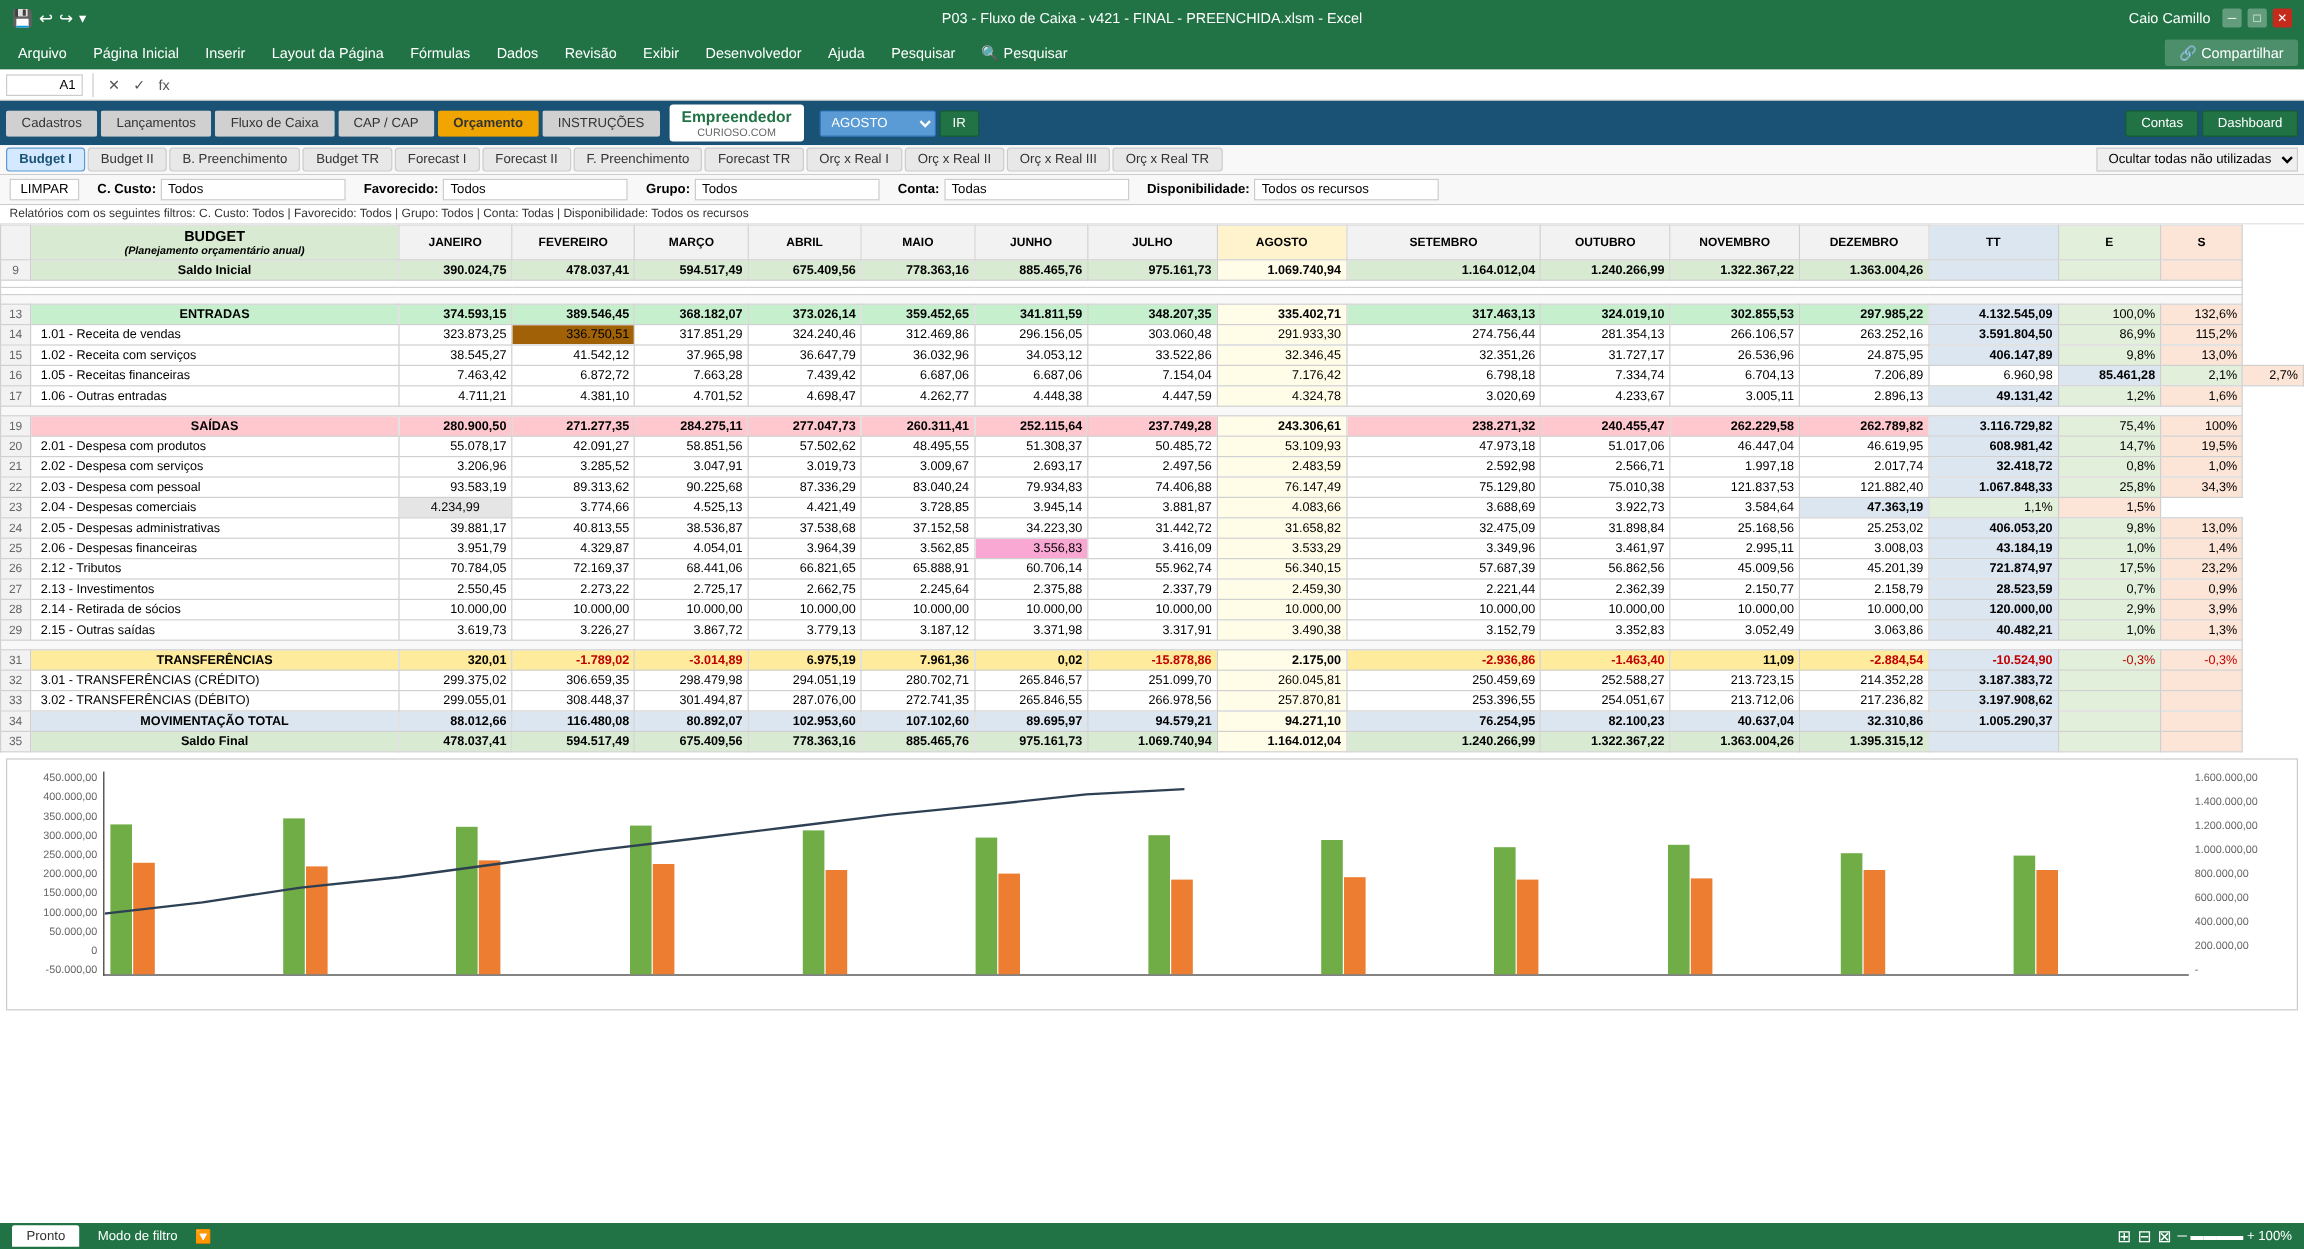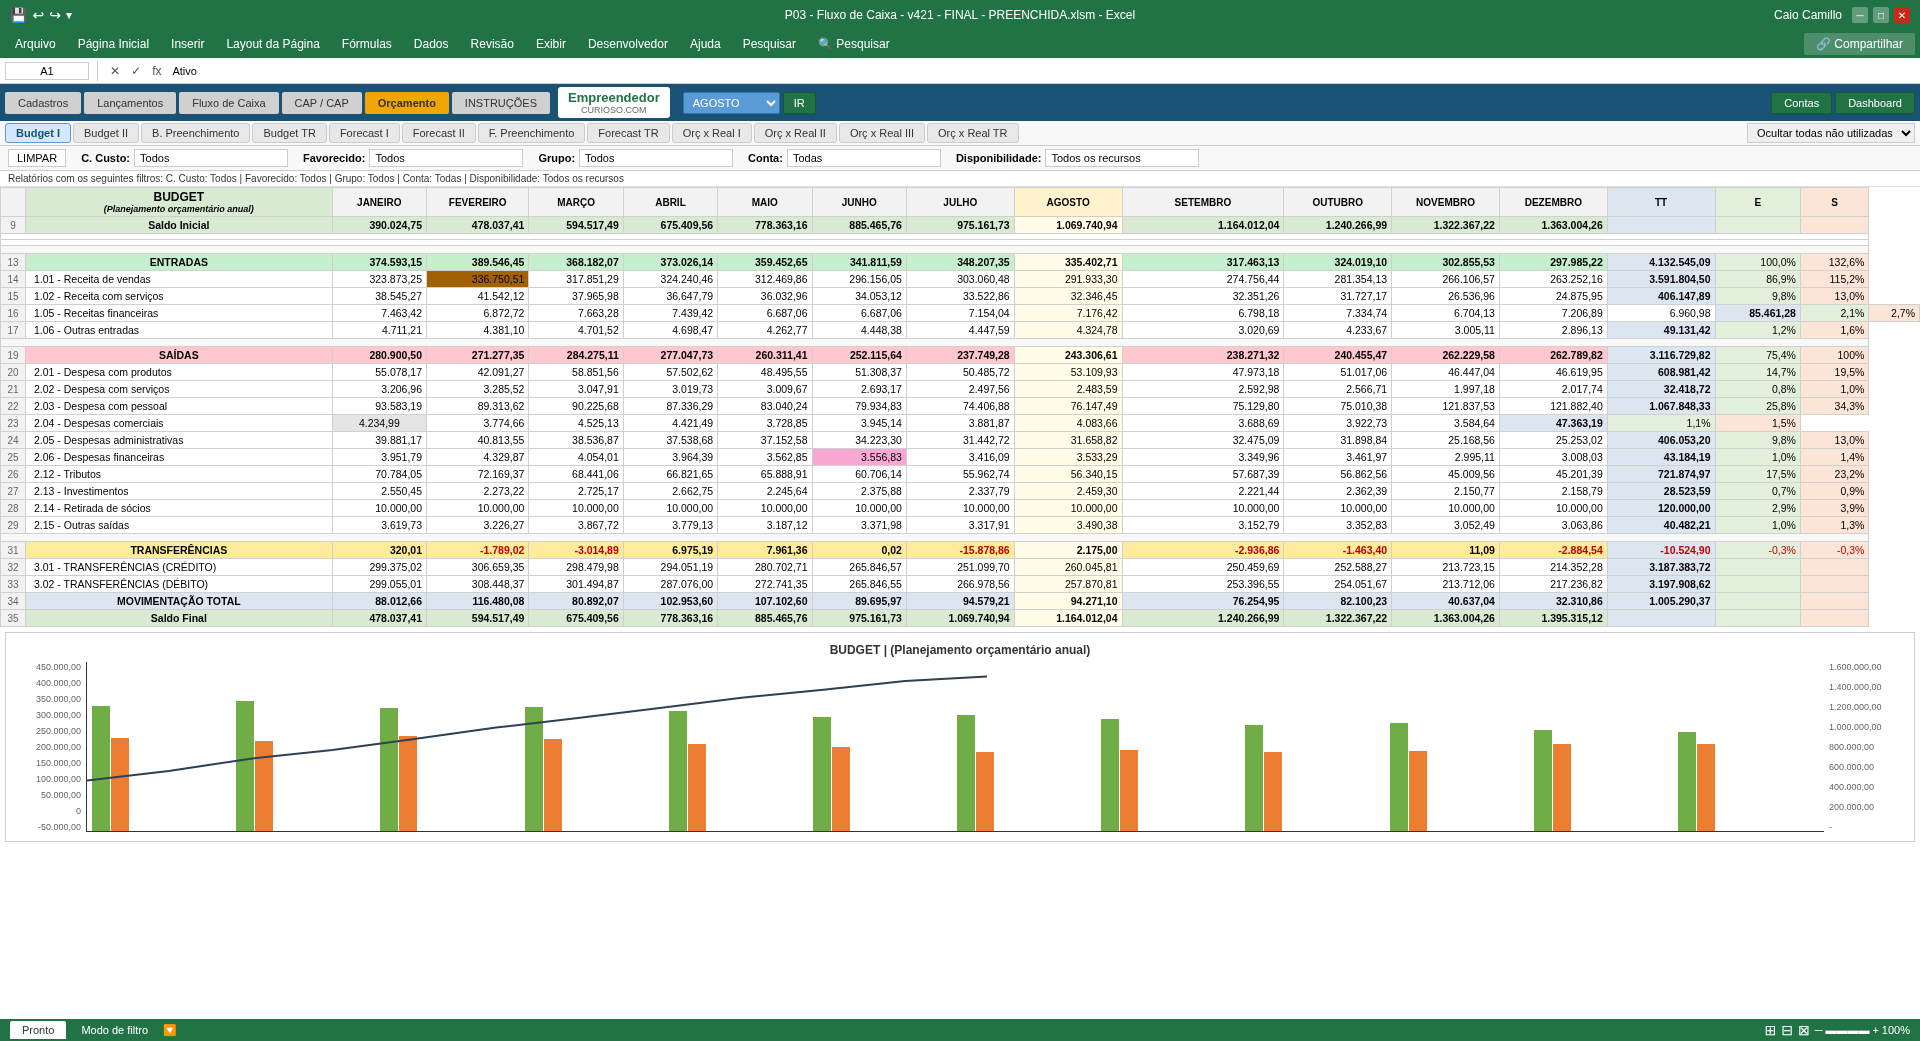--- a/index.html
+++ b/index.html
@@ -41,21 +41,21 @@
     
     #formula-bar {
       height: 26px;
       display: flex;
       align-items: center;
       border-bottom: 1px solid #ccc;
       background: white;
       padding: 0 5px;
       gap: 5px;
     }
-    #cell-ref { width: 84px; border: 1px solid #ccc; padding: 2px 5px; font-size: 11px; text-align: center; }
+    #cell-ref { width: 64px; border: 1px solid #ccc; padding: 2px 5px; font-size: 11px; text-align: right; }
     #formula-divider { width: 1px; height: 20px; background: #ccc; margin: 0 3px; }
     #formula-btns { display: flex; gap: 3px; color: #555; font-size: 12px; }
     #formula-btns span { cursor: pointer; padding: 1px 4px; }
     #formula-input { flex: 1; border: none; outline: none; font-size: 11px; padding: 2px; }
 
     
     #toolbar-area {
       background: #1a5276;
       padding: 3px 5px;
       display: flex;
@@ -346,21 +346,20 @@
 </div>
 
 <div id="formula-bar">
   <input id="cell-ref" type="text" value="A1" style="">
   <div id="formula-divider"></div>
   <div id="formula-btns">
     <span>✕</span>
     <span>✓</span>
     <span>fx</span>
   </div>
-  <input id="formula-input" type="text" value="Ativo" style="">
 </div>
 
 <div id="toolbar-area">
   <button class="toolbar-btn default">Cadastros</button>
   <button class="toolbar-btn default">Lançamentos</button>
   <button class="toolbar-btn default">Fluxo de Caixa</button>
   <button class="toolbar-btn default">CAP / CAP</button>
   <button class="toolbar-btn active">Orçamento</button>
   <button class="toolbar-btn default">INSTRUÇÕES</button>
 
@@ -898,21 +897,20 @@
           <td style="background:#d9ead3;text-align:right;font-weight:bold;">1.363.004,26</td>
           <td style="background:#d9ead3;text-align:right;font-weight:bold;">1.395.315,12</td>
           <td style="background:#dce6f1;text-align:right;font-weight:bold;"></td>
           <td style="background:#e2efda;text-align:right;"></td>
           <td style="background:#fce4d6;text-align:right;"></td>
         </tr>
       </tbody>
   </table>
 
   <div id="chart-area">
-    <div id="chart-title">BUDGET | (Planejamento orçamentário anual)</div>
     <div class="chart-container">
       <div class="y-axis-left">
         <span>450.000,00</span>
         <span>400.000,00</span>
         <span>350.000,00</span>
         <span>300.000,00</span>
         <span>250.000,00</span>
         <span>200.000,00</span>
         <span>150.000,00</span>
         <span>100.000,00</span>

